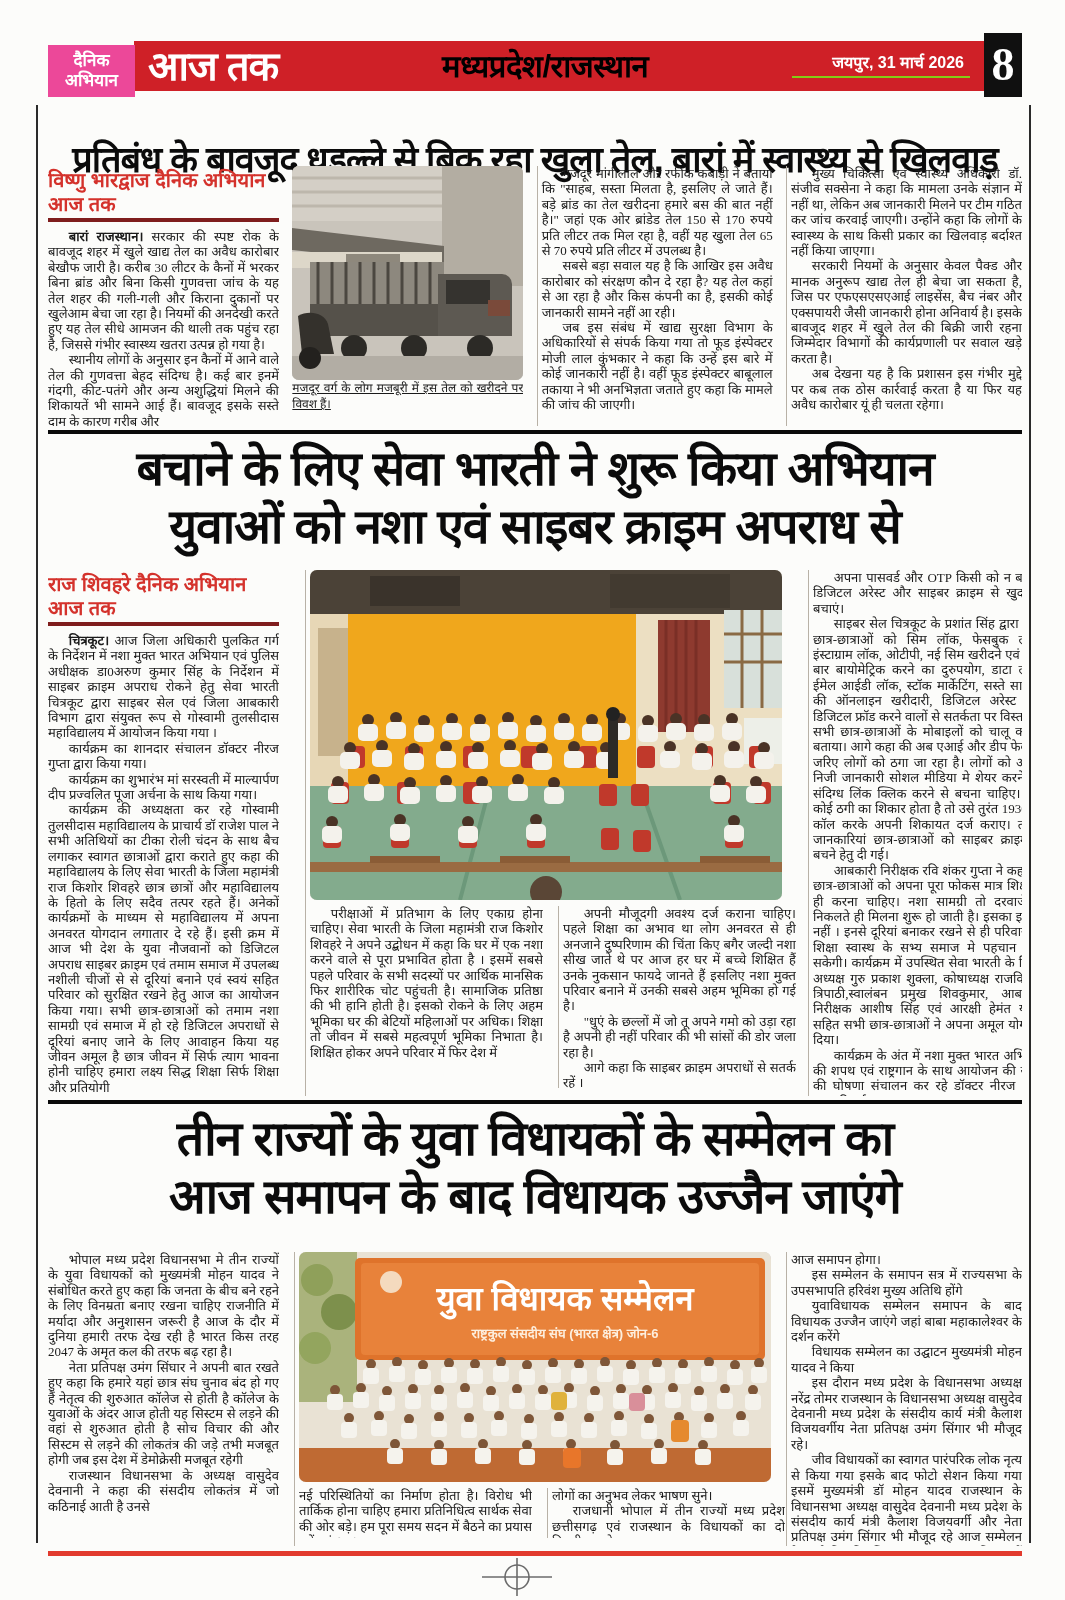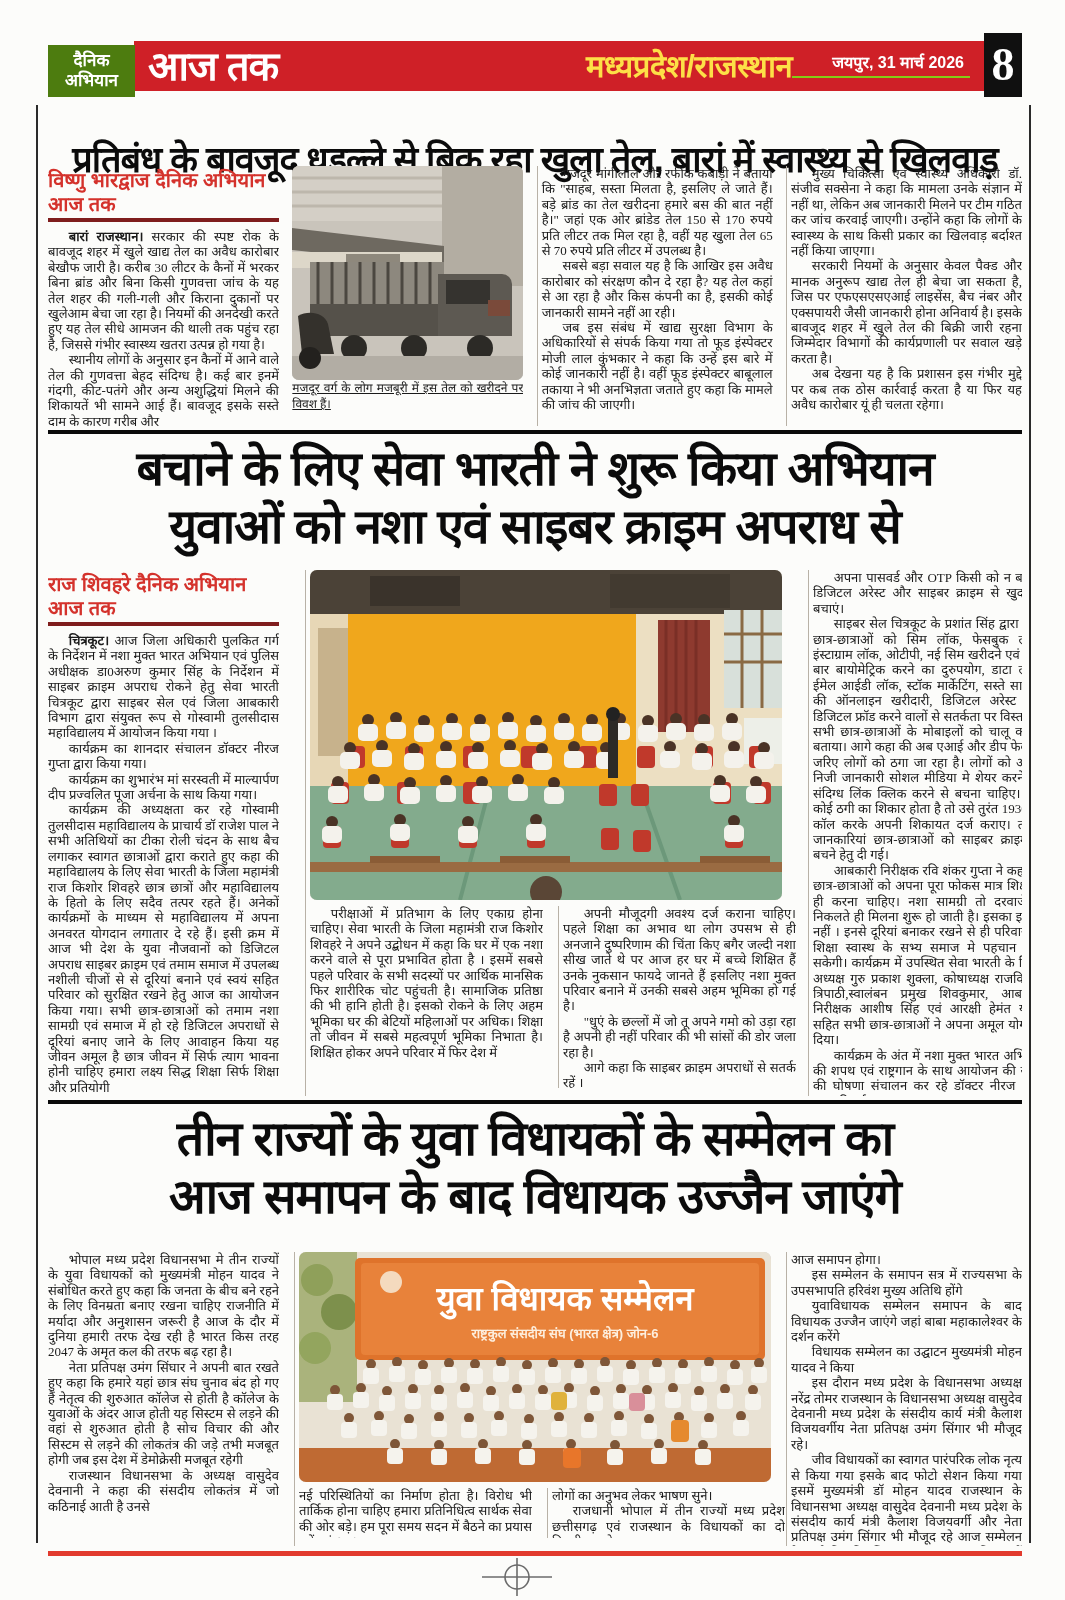--- a/index.html
+++ b/index.html
@@ -1,24 +1,24 @@
 <!DOCTYPE html>
 <html lang="hi"><head>
 <meta charset="utf-8">
 <style>
   html,body{margin:0;padding:0;background:#e8e6e1;}
   #page{position:relative;width:1065px;height:1600px;margin:0 auto;background:#fcfcfa;
         font-family:"Liberation Serif",serif;color:#1a1a1a;overflow:hidden;}
   .abs{position:absolute;box-sizing:border-box;}
   
-  .logo{background:#4d7c0f;color:#fff;text-align:center;font:700 17px/1.15 "Liberation Sans",sans-serif;
+  .logo{background:#ec4899;color:#fff;text-align:center;font:700 17px/1.15 "Liberation Sans",sans-serif;
         display:flex;flex-direction:column;justify-content:center;}
   .redbar{background:#cf2027;display:flex;align-items:center;}
   .brand{color:#fff;font:900 40px/1 "Liberation Sans",sans-serif;padding:0 20px 0 14px;letter-spacing:-1px;}
-  .region{color:#fde047;font:900 31px/1 "Liberation Sans",sans-serif;flex:1;text-align:right;letter-spacing:-0.5px;}
+  .region{color:#000000;font:900 31px/1 "Liberation Sans",sans-serif;flex:1;text-align:center;letter-spacing:-0.5px;}
   .dateline{color:#fff;font:700 16px/1 "Liberation Sans",sans-serif;padding:0 14px 0 0;}
   .dateline span{display:inline-block;border-bottom:2px solid #84cc16;padding:0 6px 5px 40px;}
   .pagenum{background:#101010;color:#fff;display:flex;align-items:center;justify-content:center;
            font:700 46px/1 "Liberation Serif",serif;}
   
   .hl{font-family:"Liberation Sans",sans-serif;font-weight:900;color:#0b0b0b;text-align:center;
       letter-spacing:-1px;overflow:hidden;}
   .hl1{font-size:36px;line-height:1.35;}
   .hl2{font-size:48px;line-height:1.2;}
   
@@ -224,21 +224,21 @@
           <rect x="390" y="286" width="70" height="7" fill="#8a5c36"></rect>
         <circle cx="236" cy="322" r="16" fill="#5a4636"></circle>
         <rect x="298" y="148" width="10" height="60" fill="#2d2a26"></rect>
           <circle cx="303" cy="144" r="7" fill="#222"></circle>
       </svg>
       <div class="midcols" style="height:182px;">
         <div class="midcol">
           <p class="p">परीक्षाओं में प्रतिभाग के लिए एकाग्र होना चाहिए। सेवा भारती के जिला महामंत्री राज किशोर शिवहरे ने अपने उद्बोधन में कहा कि घर में एक नशा करने वाले से पूरा प्रभावित होता है । इसमें सबसे पहले परिवार के सभी सदस्यों पर आर्थिक मानसिक फिर शारीरिक चोट पहुंचती है। सामाजिक प्रतिष्ठा की भी हानि होती है। इसको रोकने के लिए अहम भूमिका घर की बेटियों महिलाओं पर अधिक। शिक्षा तो जीवन में सबसे महत्वपूर्ण भूमिका निभाता है। शिक्षित होकर अपने परिवार में फिर देश में</p>
         </div>
         <div class="midcol sep">
-          <p class="p">अपनी मौजूदगी अवश्य दर्ज कराना चाहिए।पहले शिक्षा का अभाव था लोग उपसभ से ही अनजाने दुष्परिणाम की चिंता किए बगैर जल्दी नशा सीख जाते थे पर आज हर घर में बच्चे शिक्षित हैं उनके नुकसान फायदे जानते हैं इसलिए नशा मुक्त परिवार बनाने में उनकी सबसे अहम भूमिका हो गई है।</p>
+          <p class="p">अपनी मौजूदगी अवश्य दर्ज कराना चाहिए।पहले शिक्षा का अभाव था लोग अनवरत से ही अनजाने दुष्परिणाम की चिंता किए बगैर जल्दी नशा सीख जाते थे पर आज हर घर में बच्चे शिक्षित हैं उनके नुकसान फायदे जानते हैं इसलिए नशा मुक्त परिवार बनाने में उनकी सबसे अहम भूमिका हो गई है।</p>
           <p class="p">"धुएं के छल्लों में जो तू अपने गमो को उड़ा रहा है अपनी ही नहीं परिवार की भी सांसों की डोर जला रहा है।</p>
           <p class="p">आगे कहा कि साइबर क्राइम अपराधों से सतर्क रहें ।</p>
         </div>
       </div>
     </div>
 
     <div class="col w1 sep">
       <p class="p">अपना पासवर्ड और OTP किसी को न बताएं, डिजिटल अरेस्ट और साइबर क्राइम से खुद को बचाएं।</p>
       <p class="p">साइबर सेल चित्रकूट के प्रशांत सिंह द्वारा सभी छात्र-छात्राओं को सिम लॉक, फेसबुक लॉक, इंस्टाग्राम लॉक, ओटीपी, नई सिम खरीदने एवं बार-बार बायोमेट्रिक करने का दुरुपयोग, डाटा लॉक, ईमेल आईडी लॉक, स्टॉक मार्केटिंग, सस्ते सामानों की ऑनलाइन खरीदारी, डिजिटल अरेस्ट जैसे डिजिटल फ्रॉड करने वालों से सतर्कता पर विस्तार से सभी छात्र-छात्राओं के मोबाइलों को चालू कराके बताया। आगे कहा की अब एआई और डीप फेक के जरिए लोगों को ठगा जा रहा है। लोगों को अपनी निजी जानकारी सोशल मीडिया मे शेयर करने एवं संदिग्ध लिंक क्लिक करने से बचना चाहिए। यदि कोई ठगी का शिकार होता है तो उसे तुरंत 1930 पर कॉल करके अपनी शिकायत दर्ज कराए। तमाम जानकारियां छात्र-छात्राओं को साइबर क्राइम से बचने हेतु दी गई।</p>
       <p class="p">आबकारी निरीक्षक रवि शंकर गुप्ता ने कहा कि छात्र-छात्राओं को अपना पूरा फोकस मात्र शिक्षा में ही करना चाहिए। नशा सामग्री तो दरवाजे से निकलते ही मिलना शुरू हो जाती है। इसका इलाज नहीं । इनसे दूरियां बनाकर रखने से ही परिवार को शिक्षा स्वास्थ के सभ्य समाज मे पहचान मिल सकेगी। कार्यक्रम में उपस्थित सेवा भारती के जिला अध्यक्ष गुरु प्रकाश शुक्ला, कोषाध्यक्ष राजकिशोर त्रिपाठी,स्वालंबन प्रमुख शिवकुमार, आबकारी निरीक्षक आशीष सिंह एवं आरक्षी हेमंत यादव सहित सभी छात्र-छात्राओं ने अपना अमूल योगदान दिया।</p>

